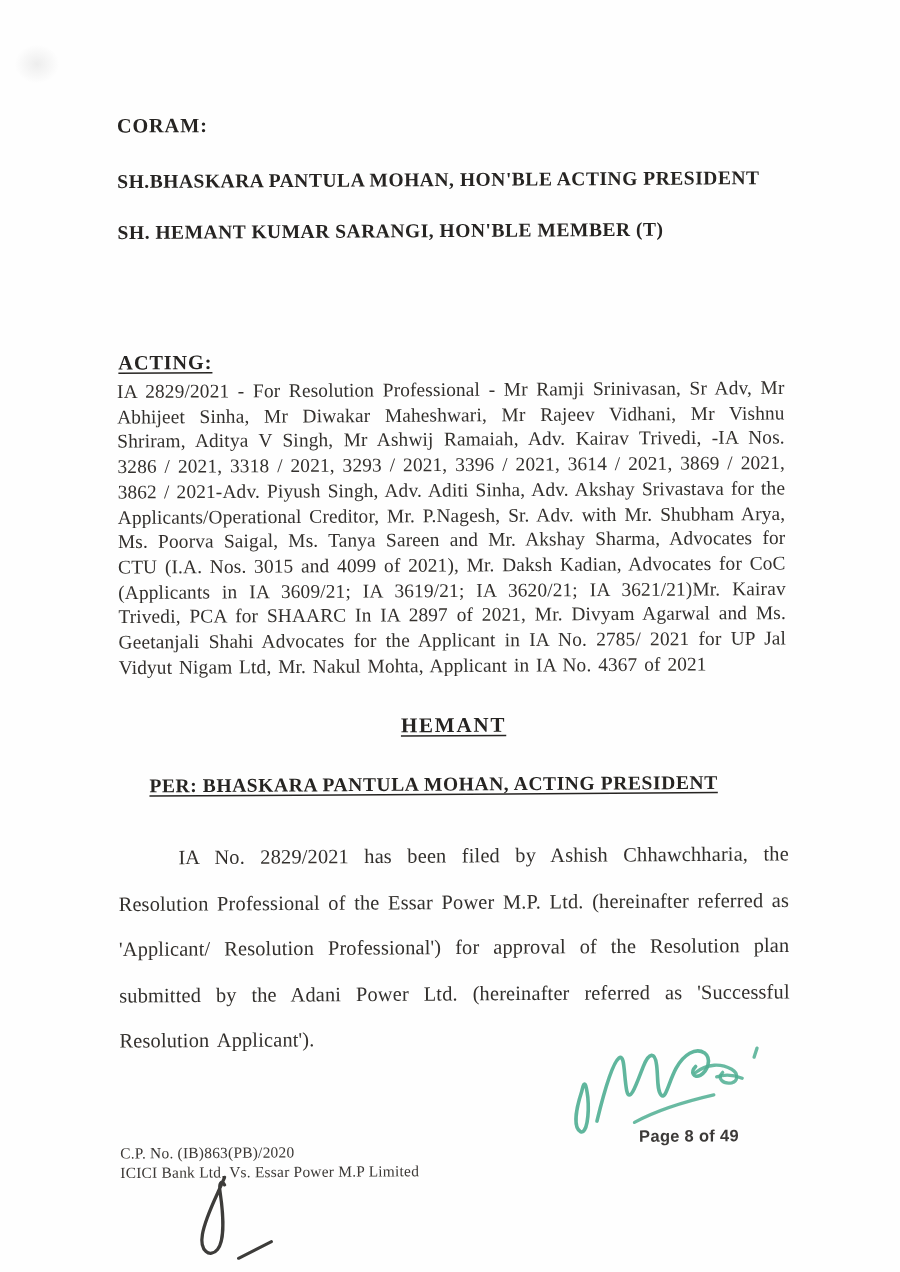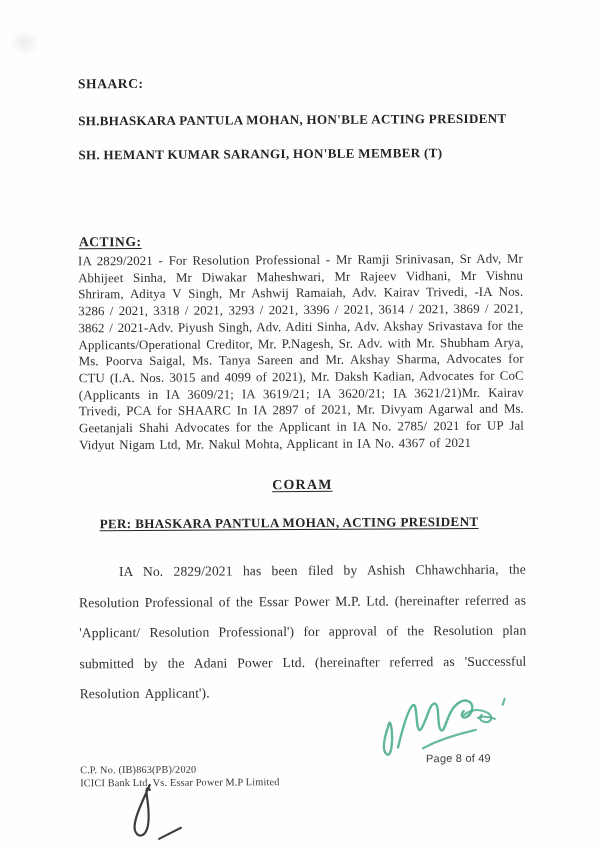--- a/index.html
+++ b/index.html
@@ -118,21 +118,21 @@
     top: 686px;
     width: 134px;
     height: 92px;
   }
   .page-number {
     position: absolute;
     left: 424px;
     top: 753px;
     font-family: "Liberation Sans", "DejaVu Sans", sans-serif;
     font-size: 11px;
-    font-weight: 400;
+    font-weight: 700;
     color: #3c3a38;
     letter-spacing: 0.2px;
   }
   .footer-block {
     position: absolute;
     left: 78px;
     top: 762px;
     font-size: 10.3px;
     line-height: 13px;
     color: #3a3734;
@@ -153,34 +153,34 @@
   }
 </style>
 </head>
 <body>
 
 <div class="page">
   <div class="content">
 
     <div class="smudge"></div>
 
-    <div class="coram-label">SHAARC:</div>
+    <div class="coram-label">CORAM:</div>
 
     <div class="coram-line m1">SH.BHASKARA PANTULA MOHAN, HON'BLE ACTING PRESIDENT</div>
 
     <div class="coram-line m2">SH. HEMANT KUMAR SARANGI, HON'BLE MEMBER (T)</div>
 
     <div class="present-heading">
       <span class="u">ACTING:</span>
     </div>
 
     <div class="present-body">IA 2829/2021 - For Resolution Professional - Mr Ramji Srinivasan, Sr Adv, Mr Abhijeet Sinha, Mr Diwakar Maheshwari, Mr Rajeev Vidhani, Mr Vishnu Shriram, Aditya V Singh, Mr Ashwij Ramaiah, Adv. Kairav Trivedi,  -IA Nos. 3286 / 2021, 3318 / 2021, 3293 / 2021, 3396 / 2021, 3614 / 2021, 3869 / 2021, 3862 / 2021-Adv. Piyush Singh, Adv. Aditi Sinha, Adv. Akshay Srivastava for the Applicants/Operational Creditor, Mr. P.Nagesh, Sr. Adv. with Mr. Shubham Arya, Ms. Poorva Saigal, Ms. Tanya Sareen and Mr. Akshay Sharma, Advocates for CTU (I.A. Nos. 3015 and 4099 of 2021), Mr. Daksh Kadian, Advocates for CoC (Applicants in IA 3609/21; IA 3619/21; IA 3620/21; IA 3621/21)Mr. Kairav Trivedi, PCA for SHAARC In IA 2897 of 2021, Mr. Divyam Agarwal and Ms. Geetanjali Shahi  Advocates for the Applicant in IA No. 2785/ 2021 for UP Jal Vidyut Nigam Ltd, Mr. Nakul Mohta, Applicant in IA No. 4367 of 2021</div>
 
     <div class="order-heading">
-      <span class="u">CORAM</span>
+      <span class="u">HEMANT</span>
     </div>
 
     <div class="per-heading">
       <span class="u">PER: BHASKARA PANTULA MOHAN, ACTING PRESIDENT</span>
     </div>
 
     <div class="body-para">IA No. 2829/2021 has been filed by Ashish Chhawchharia, the Resolution Professional of the Essar Power M.P. Ltd. (hereinafter referred as 'Applicant/ Resolution Professional') for approval of the Resolution plan submitted by the Adani Power Ltd. (hereinafter referred as 'Successful Resolution Applicant').</div>
 
     <svg class="sig-green" viewBox="0 0 134 92" aria-hidden="true">
       <path stroke-width="2.4" opacity="0.9" d="M10 42 C6 54 4 66 9 69 C13 71 15 58 14 46 C13 38 12 33 10 42" stroke="#4fae92"></path>

